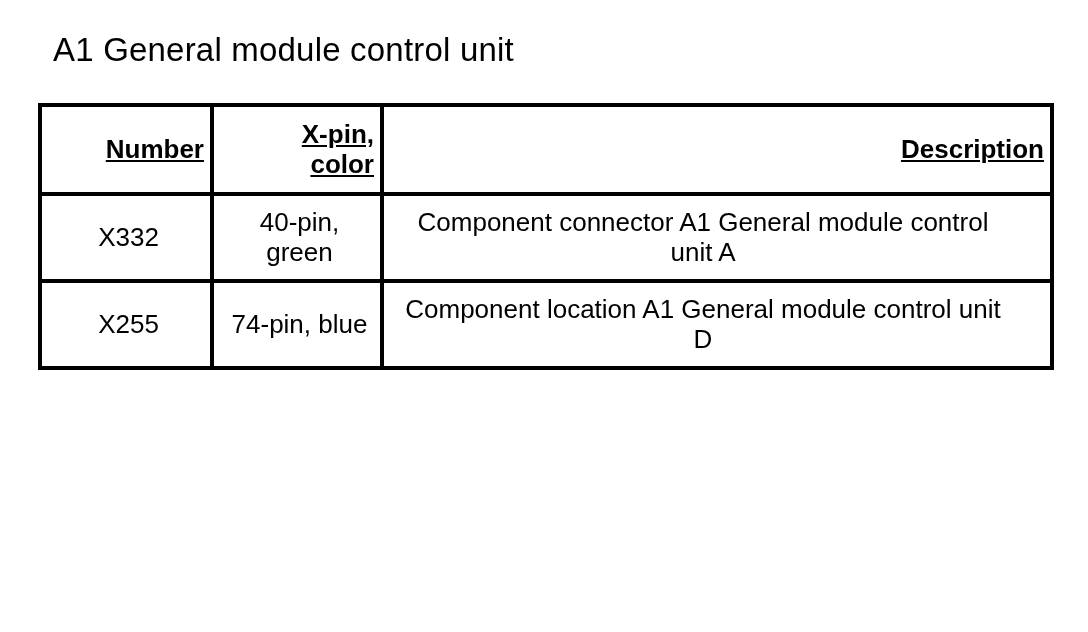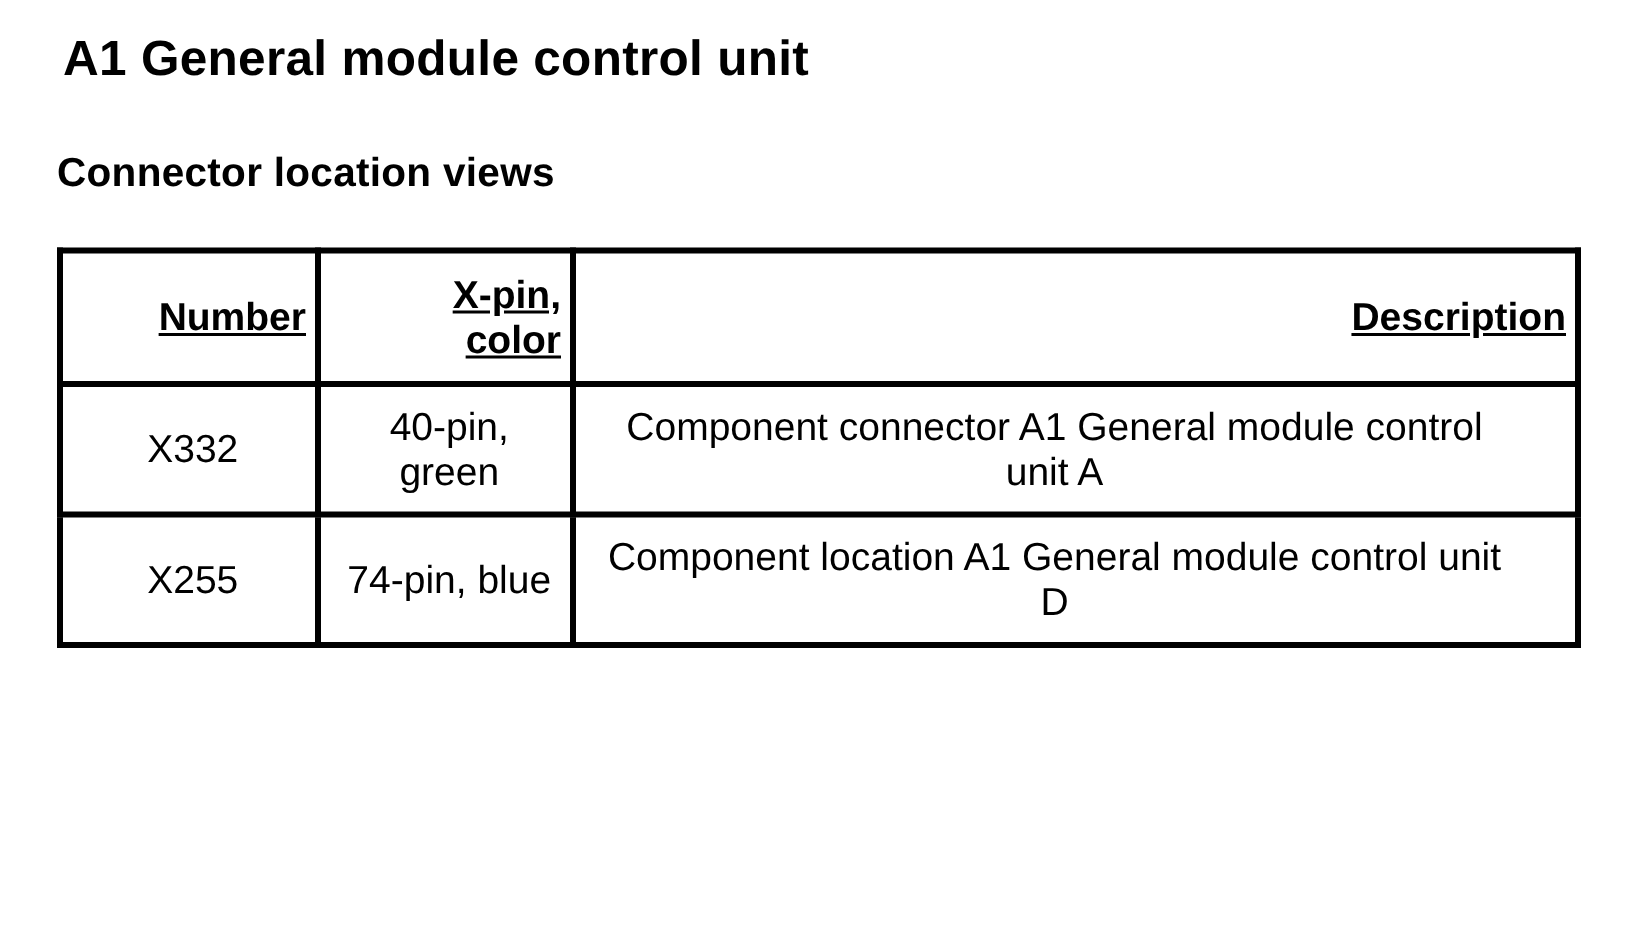--- a/index.html
+++ b/index.html
@@ -12,22 +12,22 @@
   }
   .page {
     width: 1088px;
     height: 632px;
     background: #ffffff;
     padding: 16px 38px 0 38px;
     overflow: hidden;
   }
   .doc-title {
     font-size: 33px;
-    font-weight: bold;
-    margin: 4px;
+    font-weight: normal;
+    margin: 15px;
     line-height: 1.15;
     letter-spacing: 0.2px;
   }
   .doc-subtitle {
     font-size: 27px;
     font-weight: bold;
     margin: 42px 0 0 0;
     line-height: 1.15;
     letter-spacing: 0.2px;
   }
@@ -64,21 +64,20 @@
   .pre { white-space: pre-line; }
   .desc-inner { max-width: 612px; }
 </style>
 </head>
 <body>
 
 <div class="page">
 
   <h1 class="doc-title">A1 General module control unit</h1>
 
-  <h2 class="doc-subtitle">Connector location views</h2>
 
   <table class="connector-table">
     <thead>
       <tr>
         <th class="col-number">Number</th>
         <th class="col-pin pre">X-pin,
 color</th>
         <th class="col-desc">Description</th>
       </tr>
     </thead>

